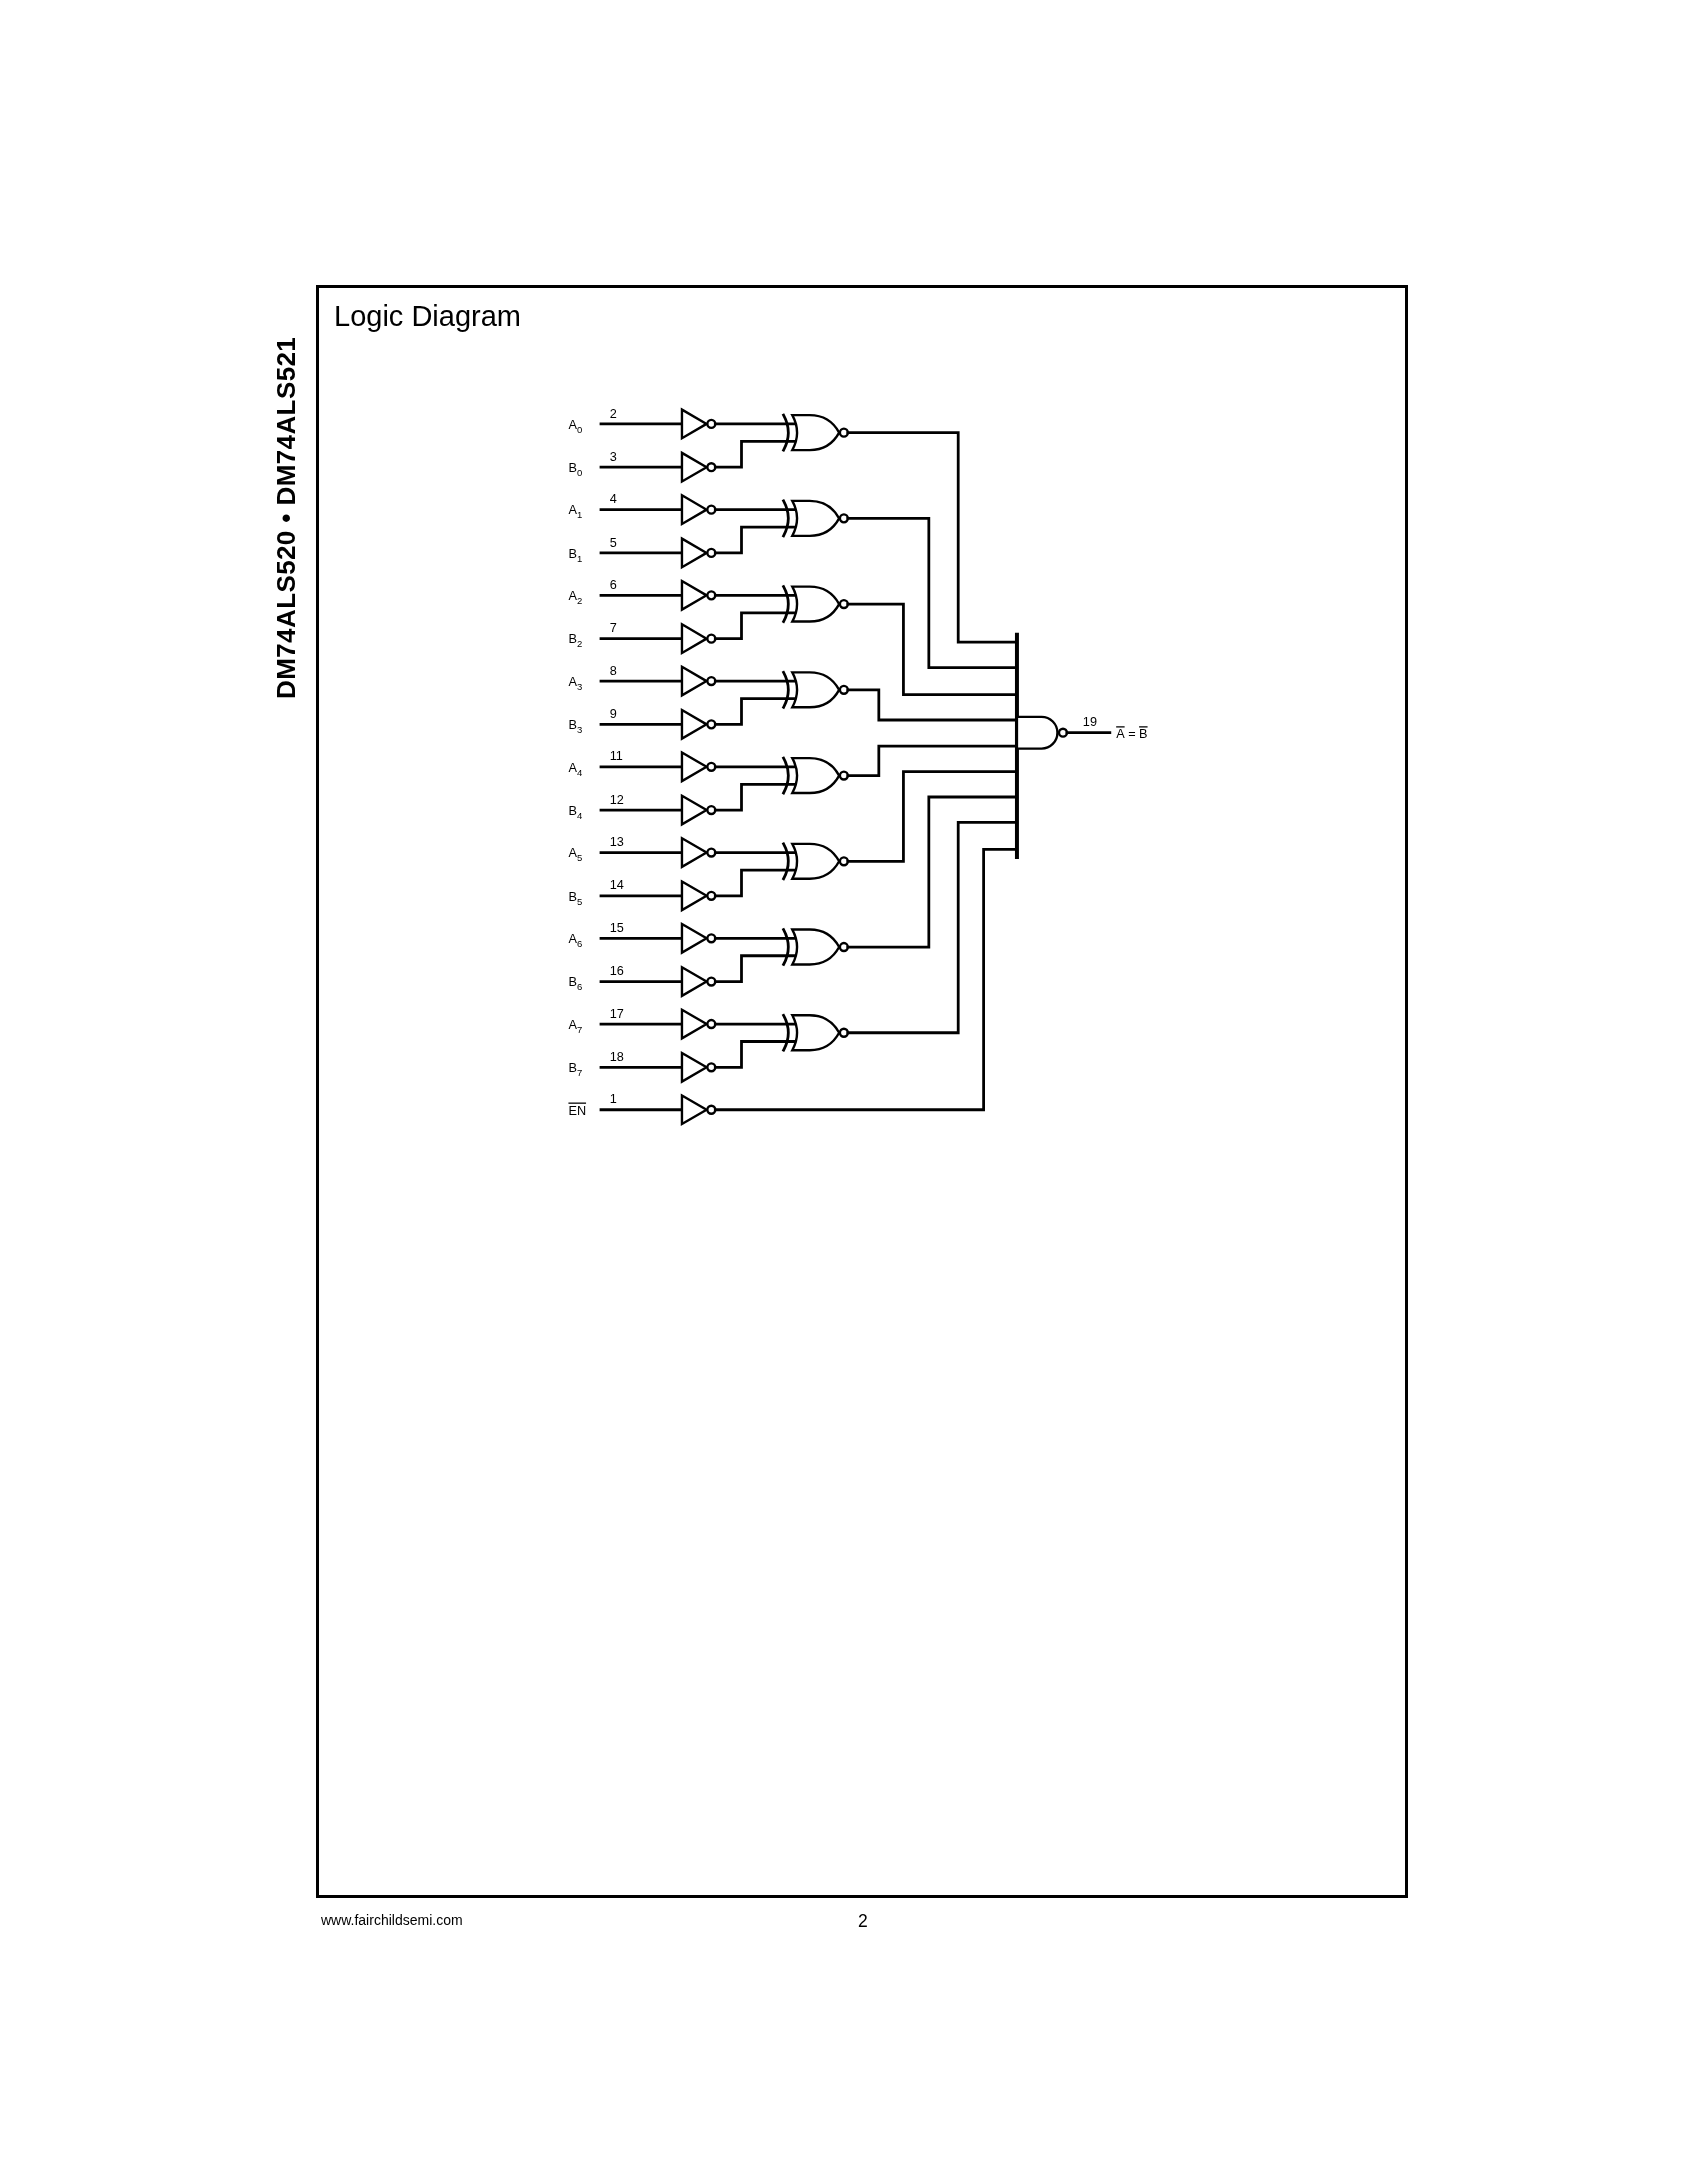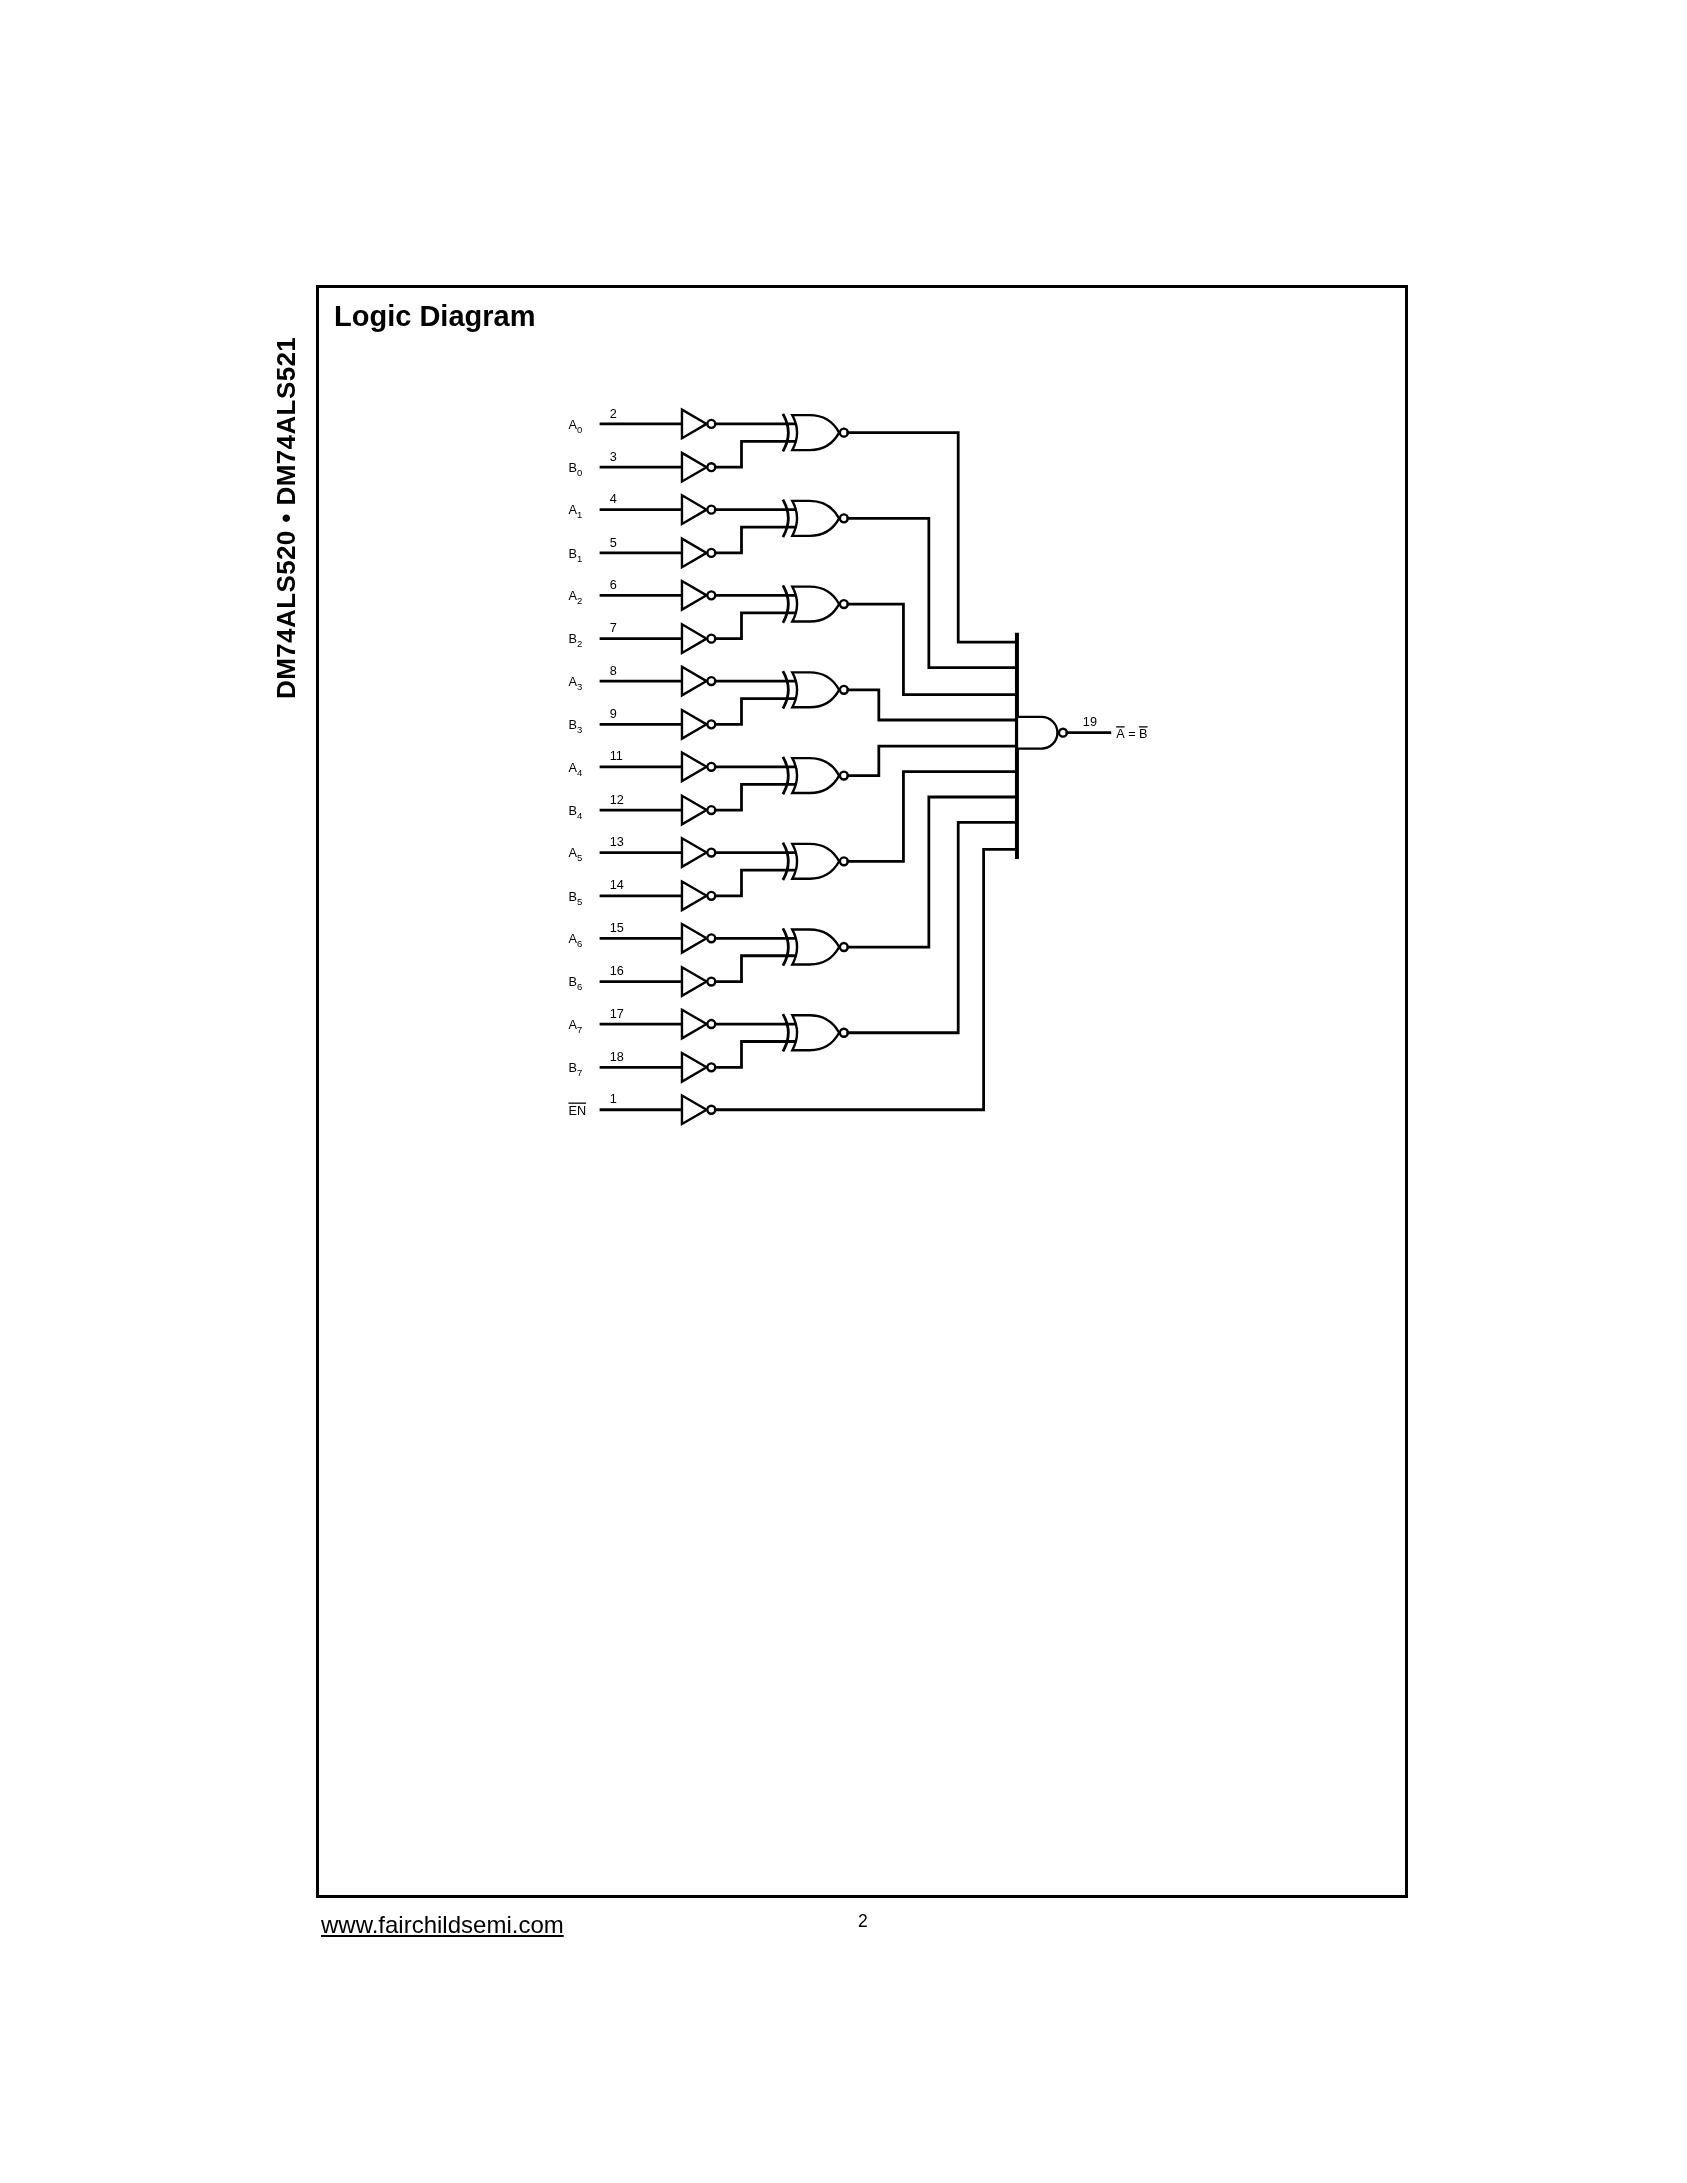--- a/index.html
+++ b/index.html
@@ -3,22 +3,22 @@
 <meta charset="utf-8">
 <style>
   html, body { margin:0; padding:0; background:#ffffff; }
   body { width:1687px; height:2183px; position:relative; overflow:hidden;
          font-family:"Liberation Sans", sans-serif; color:#000; }
   .side-title { position:absolute; left:273px; top:699px; transform-origin:0 0;
          transform:rotate(-90deg); white-space:nowrap; font-weight:bold;
          font-size:26px; letter-spacing:0.4px; line-height:1; }
   .frame { position:absolute; left:316px; top:285px; width:1092px; height:1613px;
            border:3.2px solid #000; box-sizing:border-box; }
-  .page-title { position:absolute; left:334px; top:302px; font-size:29px; font-weight:bold; line-height:1; }
-  .footer-url { position:absolute; left:321px; top:1913px; font-size:24px; line-height:1;text-decoration:underline; }
+  .page-title { position:absolute; left:334px; top:302px; font-size:29px; font-weight:normal; line-height:1; }
+  .footer-url { position:absolute; left:321px; top:1913px; font-size:14px; line-height:1; }
   .page-num { position:absolute; left:858px; top:1913px; font-size:17.5px; line-height:1; }
   svg.diagram { position:absolute; left:0; top:0; }
   .w { stroke:#000; stroke-width:3.5; fill:none; stroke-linecap:square; }
   .g { stroke:#000; stroke-width:3; fill:#fff; }
   .lbl { font-family:"Liberation Sans Narrow","Liberation Sans", sans-serif; font-size:16px; }
   .bus { stroke:#000; stroke-width:5; }
 </style>
 </head>
 <body>
 

